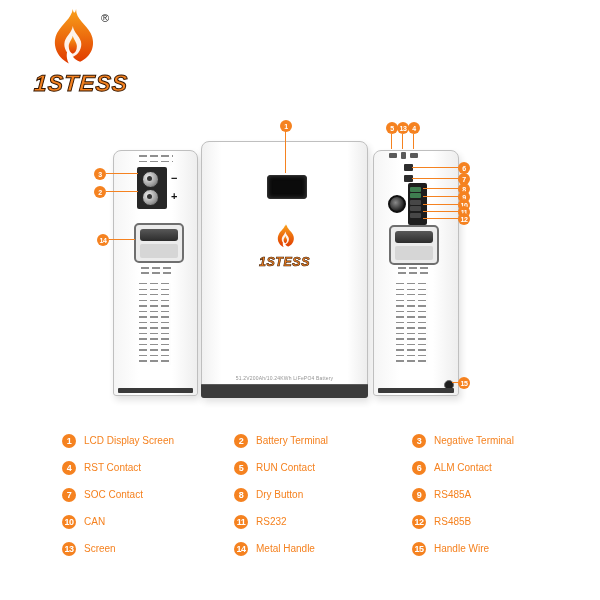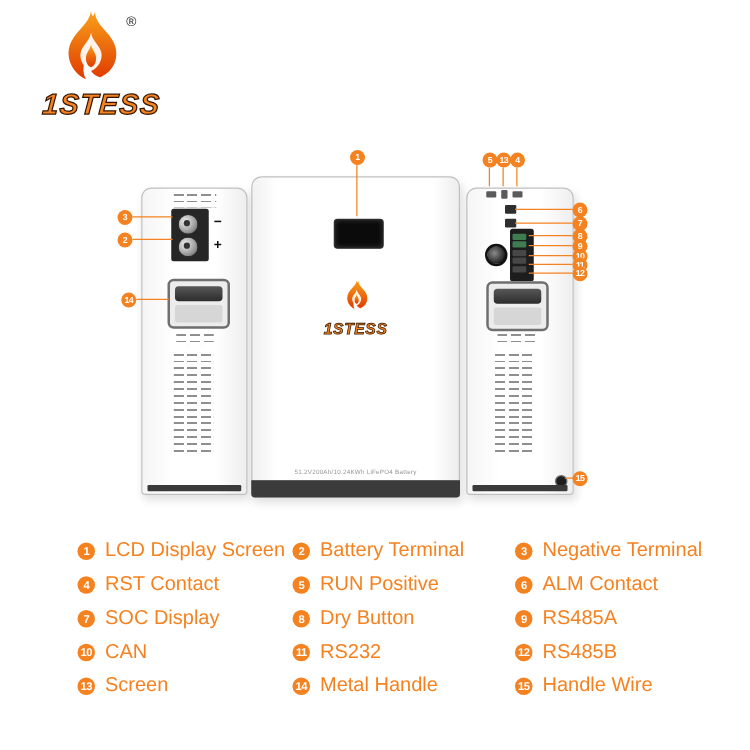--- a/index.html
+++ b/index.html
@@ -96,21 +96,21 @@
   
   .legend{
     position:absolute;left:62px;top:433px;
     display:grid;grid-template-columns:172px 178px 140px;row-gap:12px;
   }
   .legend-item{display:flex;align-items:center;gap:8px;height:15px;}
   .badge{
     width:14px;height:14px;border-radius:50%;background:#F58220;color:#fff;font-size:9px;font-weight:bold;
     display:flex;align-items:center;justify-content:center;flex:0 0 14px;letter-spacing:-0.5px;
   }
-  .legend-label{color:#F58220;font-size:16px;white-space:nowrap;}
+  .legend-label{color:#F58220;font-size:10px;white-space:nowrap;}
 </style>
 </head>
 <body>
 
 <div class="stage">
 
   <div class="logo">
     <svg viewBox="0 0 64 76">
       <defs>
         <linearGradient id="fg1" x1="0" y1="0" x2="0" y2="1">
@@ -231,29 +231,29 @@
     <div class="legend-item">
       <span class="badge">3</span>
       <span class="legend-label">Negative Terminal</span>
     </div>
     <div class="legend-item">
       <span class="badge">4</span>
       <span class="legend-label">RST Contact</span>
     </div>
     <div class="legend-item">
       <span class="badge">5</span>
-      <span class="legend-label">RUN Positive</span>
+      <span class="legend-label">RUN Contact</span>
     </div>
     <div class="legend-item">
       <span class="badge">6</span>
       <span class="legend-label">ALM Contact</span>
     </div>
     <div class="legend-item">
       <span class="badge">7</span>
-      <span class="legend-label">SOC Display</span>
+      <span class="legend-label">SOC Contact</span>
     </div>
     <div class="legend-item">
       <span class="badge">8</span>
       <span class="legend-label">Dry Button</span>
     </div>
     <div class="legend-item">
       <span class="badge">9</span>
       <span class="legend-label">RS485A</span>
     </div>
     <div class="legend-item">

